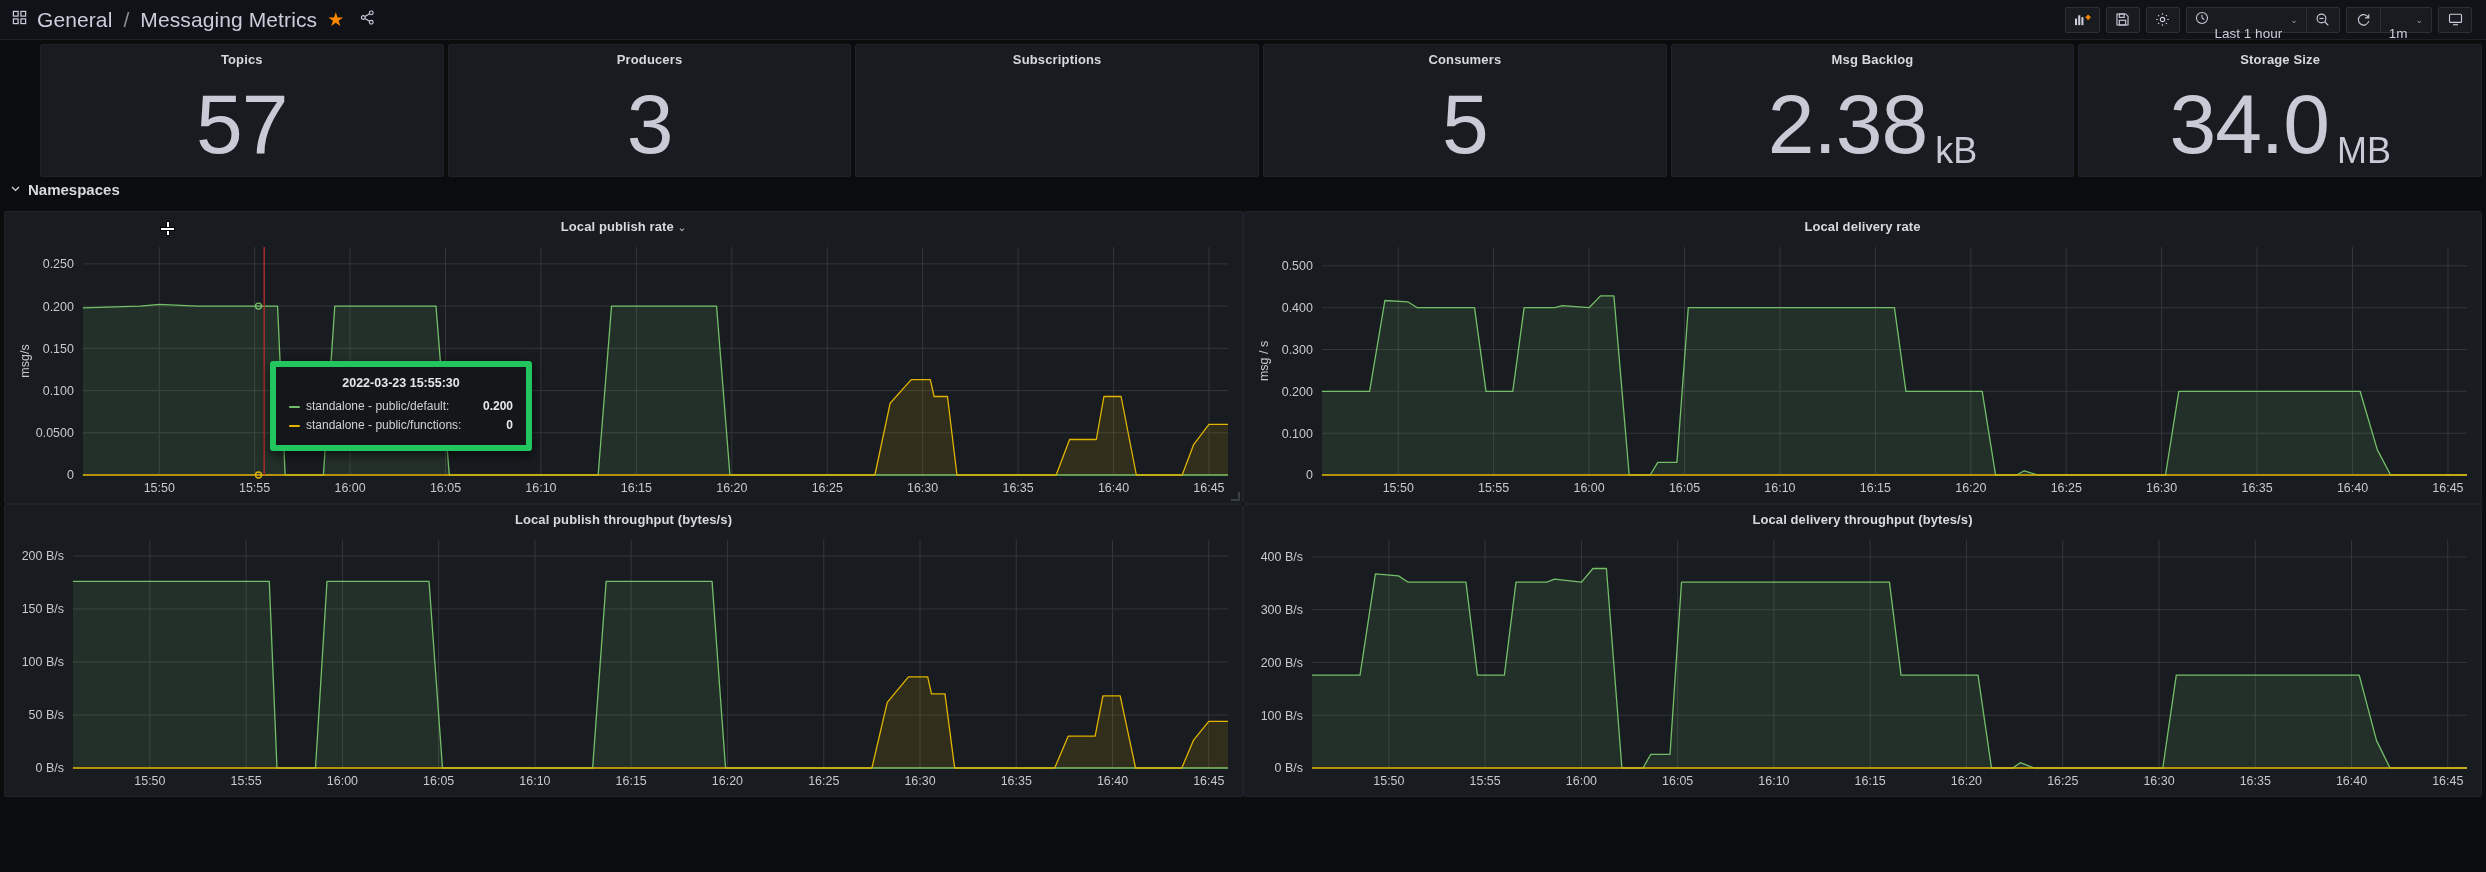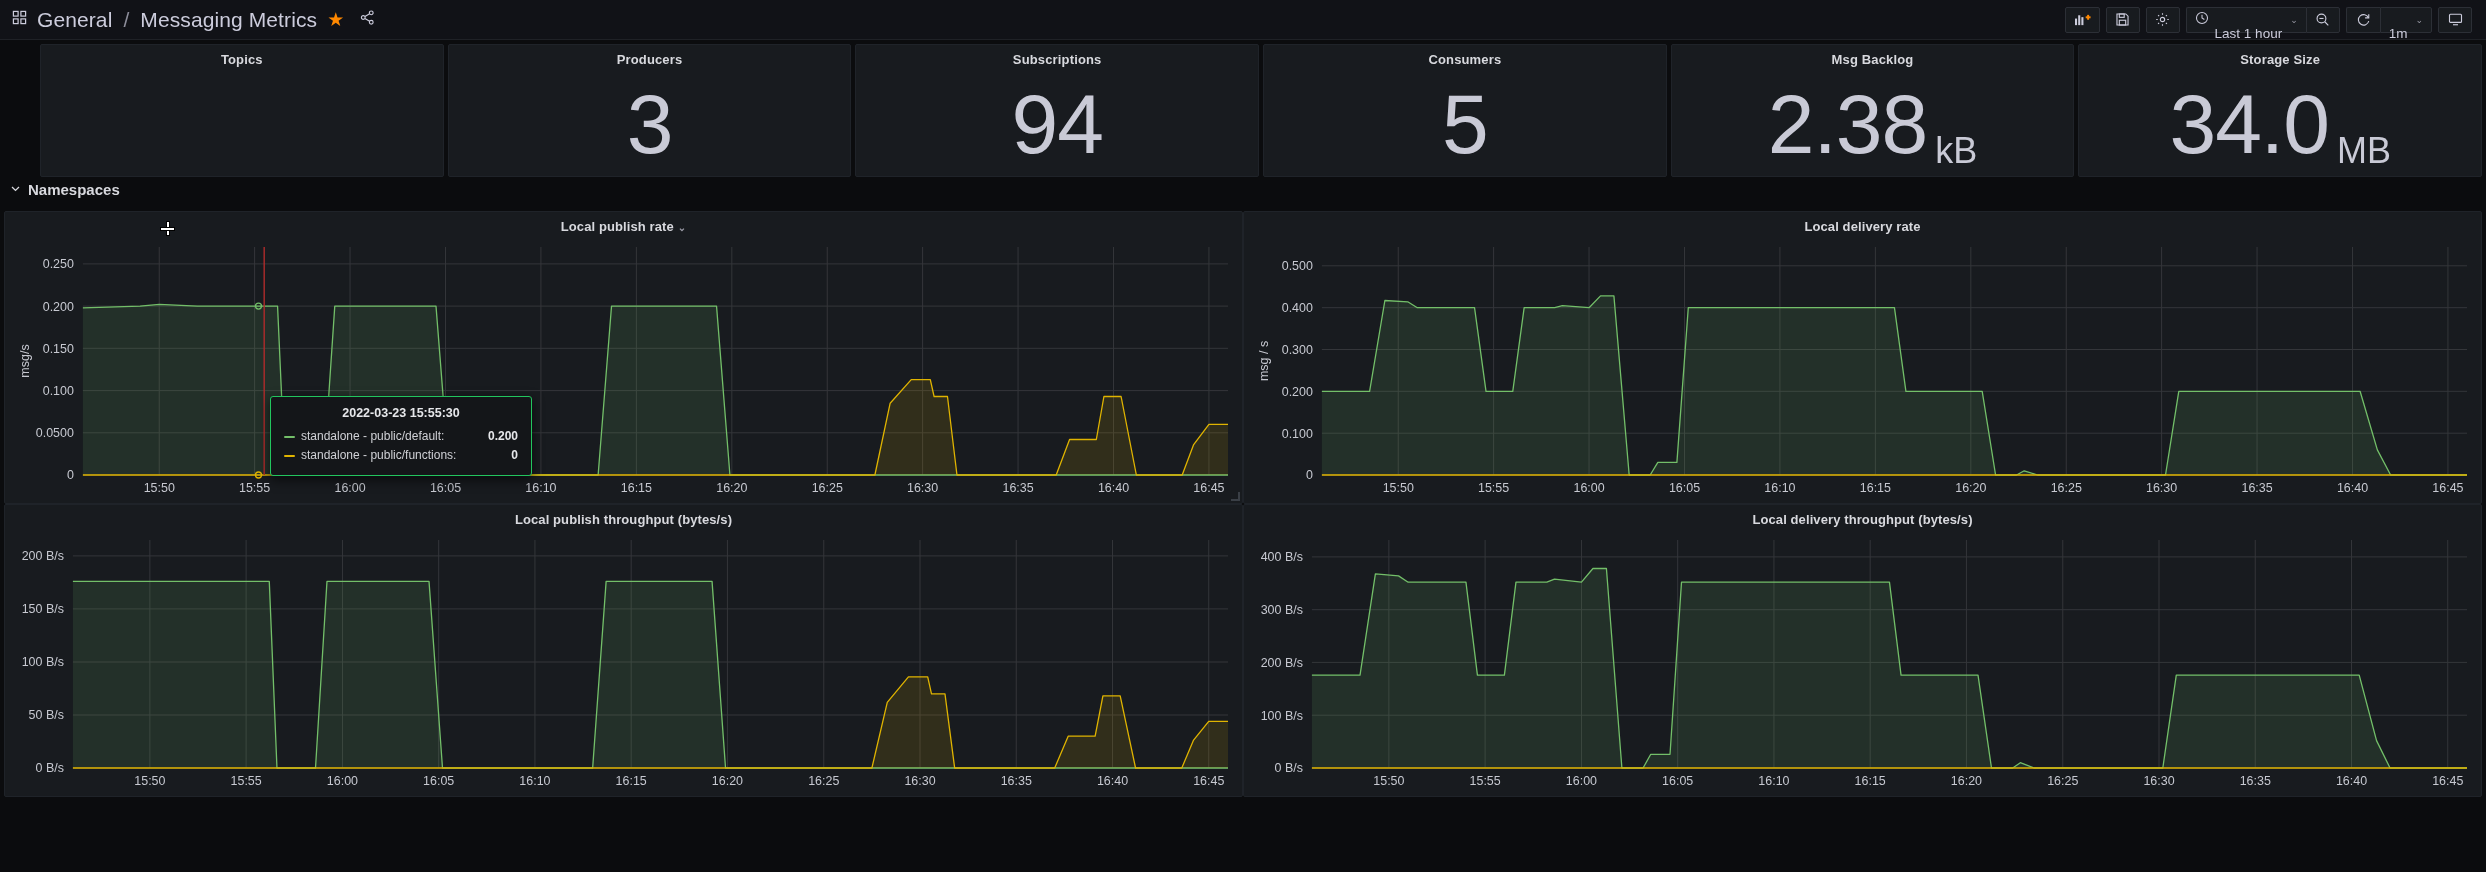--- a/index.html
+++ b/index.html
@@ -143,23 +143,23 @@
   .resize-handle {
     position:absolute; right:2px; bottom:2px;
     width:9px; height:9px;
     border-right:2px solid #3a3f46;
     border-bottom:2px solid #3a3f46;
   }
 
   
   .tooltip {
     position: absolute;
-    left: 270px; top: 396px;
+    left: 270px; top: 361px;
     background: #141619;
-    border: 1px solid #22c55e;
+    border: 6px solid #22c55e;
     border-radius: 3px;
     padding: 9px 13px 10px 13px;
     box-shadow: 0 4px 12px rgba(0,0,0,.6);
     z-index: 20;
     min-width: 262px;
   }
   .tt-time {
     text-align: center;
     font-size: 12.5px;
     font-weight: 700;
@@ -301,32 +301,32 @@
             <line x1="5.3" y1="13.6" x2="10.7" y2="13.6"></line>
       </g>
         </svg>
     </div>
   </div>
 </div>
 
 <div class="statrow" id="stat-row">
     <div class="statpanel">
       <div class="ptitle">Topics</div>
+      <div class="statval">
+        <span class="num">57</span>
+      </div>
     </div>
     <div class="statpanel">
       <div class="ptitle">Producers</div>
       <div class="statval">
         <span class="num">3</span>
       </div>
     </div>
     <div class="statpanel">
       <div class="ptitle">Subscriptions</div>
-      <div class="statval">
-        <span class="num">94</span>
-      </div>
     </div>
     <div class="statpanel">
       <div class="ptitle">Consumers</div>
       <div class="statval">
         <span class="num">5</span>
       </div>
     </div>
     <div class="statpanel">
       <div class="ptitle">Msg Backlog</div>
       <div class="statval">

